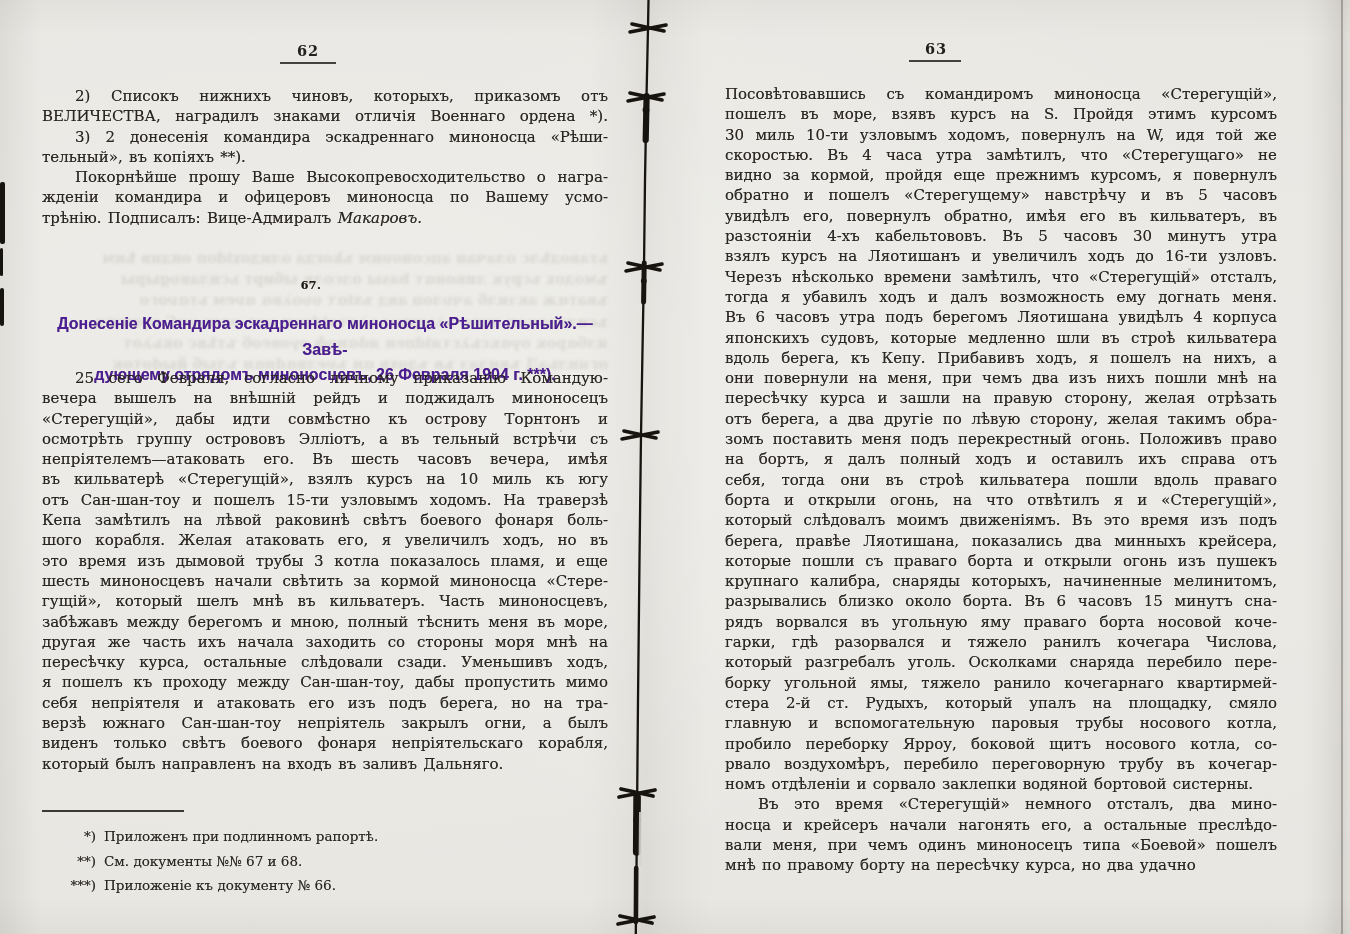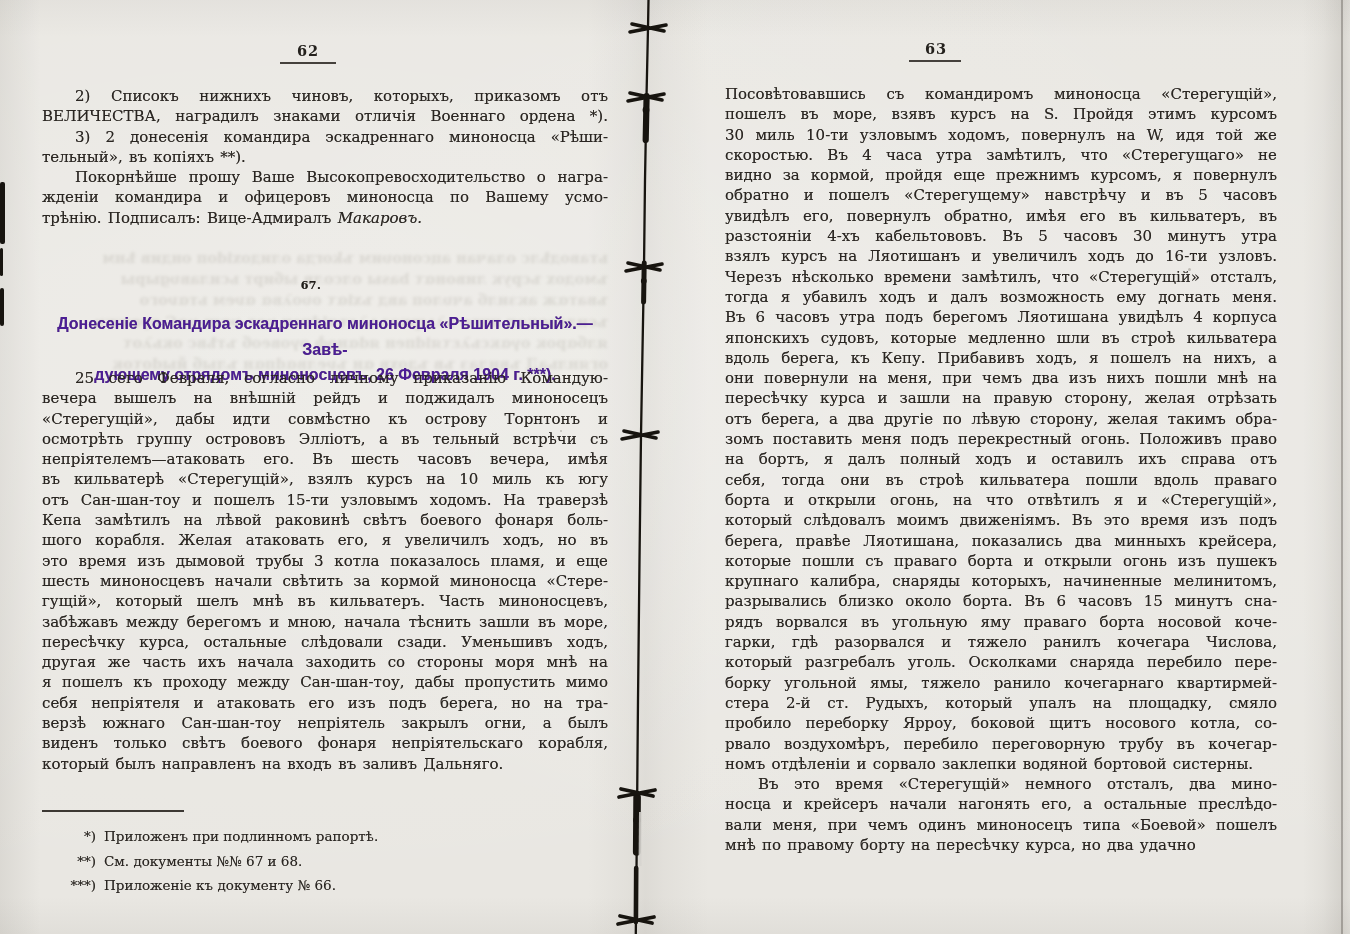--- a/index.html
+++ b/index.html
@@ -91,23 +91,23 @@
         <div class="line"><span>«Стерегущій», дабы идти совмѣстно къ острову Торнтонъ и</span></div>
         <div class="line"><span>осмотрѣть группу острововъ Элліотъ, а въ тельный встрѣчи съ</span></div>
         <div class="line"><span>непріятелемъ—атаковать его. Въ шесть часовъ вечера, имѣя</span></div>
         <div class="line"><span>въ кильватерѣ «Стерегущій», взялъ курсъ на 10 миль къ югу</span></div>
         <div class="line"><span>отъ Сан-шан-тоу и пошелъ 15-ти узловымъ ходомъ. На траверзѣ</span></div>
         <div class="line"><span>Кепа замѣтилъ на лѣвой раковинѣ свѣтъ боевого фонаря боль-</span></div>
         <div class="line"><span>шого корабля. Желая атаковать его, я увеличилъ ходъ, но въ</span></div>
         <div class="line"><span>это время изъ дымовой трубы 3 котла показалось пламя, и еще</span></div>
         <div class="line"><span>шесть миноносцевъ начали свѣтить за кормой миноносца «Стере-</span></div>
         <div class="line"><span>гущій», который шелъ мнѣ въ кильватеръ. Часть миноносцевъ,</span></div>
-        <div class="line"><span>забѣжавъ между берегомъ и мною, начала тѣснить зашли въ море,</span></div>
+        <div class="line"><span>забѣжавъ между берегомъ и мною, полный тѣснить меня въ море,</span></div>
+        <div class="line"><span>другая же часть ихъ начала заходить со стороны моря мнѣ на</span></div>
         <div class="line"><span>пересѣчку курса, остальные слѣдовали сзади. Уменьшивъ ходъ,</span></div>
-        <div class="line"><span>другая же часть ихъ начала заходить со стороны моря мнѣ на</span></div>
         <div class="line"><span>я пошелъ къ проходу между Сан-шан-тоу, дабы пропустить мимо</span></div>
         <div class="line"><span>себя непріятеля и атаковать его изъ подъ берега, но на тра-</span></div>
         <div class="line"><span>верзѣ южнаго Сан-шан-тоу непріятель закрылъ огни, а былъ</span></div>
         <div class="line"><span>виденъ только свѣтъ боевого фонаря непріятельскаго корабля,</span></div>
         <div class="line left"><span>который былъ направленъ на входъ въ заливъ Дальняго.</span></div>
       </div>
 
     <div class="fnrule" style="left:42px;top:810px;width:142px;"></div>
 
     <div class="footnotes" style="left:42px;top:824px;width:500px;">
@@ -155,20 +155,21 @@
         <div class="line"><span>который слѣдовалъ моимъ движеніямъ. Въ это время изъ подъ</span></div>
         <div class="line"><span>берега, правѣе Ляотишана, показались два минныхъ крейсера,</span></div>
         <div class="line"><span>которые пошли съ праваго борта и открыли огонь изъ пушекъ</span></div>
         <div class="line"><span>крупнаго калибра, снаряды которыхъ, начиненные мелинитомъ,</span></div>
         <div class="line"><span>разрывались близко около борта. Въ 6 часовъ 15 минутъ сна-</span></div>
         <div class="line"><span>рядъ ворвался въ угольную яму праваго борта носовой коче-</span></div>
         <div class="line"><span>гарки, гдѣ разорвался и тяжело ранилъ кочегара Числова,</span></div>
         <div class="line"><span>который разгребалъ уголь. Осколками снаряда перебило пере-</span></div>
         <div class="line"><span>борку угольной ямы, тяжело ранило кочегарнаго квартирмей-</span></div>
         <div class="line"><span>стера 2-й ст. Рудыхъ, который упалъ на площадку, смяло</span></div>
+        <div class="line"><span>главную и вспомогательную паровыя трубы носового котла,</span></div>
         <div class="line"><span>пробило переборку Ярроу, боковой щитъ носового котла, со-</span></div>
         <div class="line"><span>рвало воздухомѣръ, перебило переговорную трубу въ кочегар-</span></div>
         <div class="line left"><span>номъ отдѣленіи и сорвало заклепки водяной бортовой систерны.</span></div>
         <div class="line ind"><span>Въ это время «Стерегущій» немного отсталъ, два мино-</span></div>
         <div class="line"><span>носца и крейсеръ начали нагонять его, а остальные преслѣдо-</span></div>
         <div class="line"><span>вали меня, при чемъ одинъ миноносецъ типа «Боевой» пошелъ</span></div>
         <div class="line left"><span>мнѣ по правому борту на пересѣчку курса, но два удачно</span></div>
       </div>
   </div>
 

